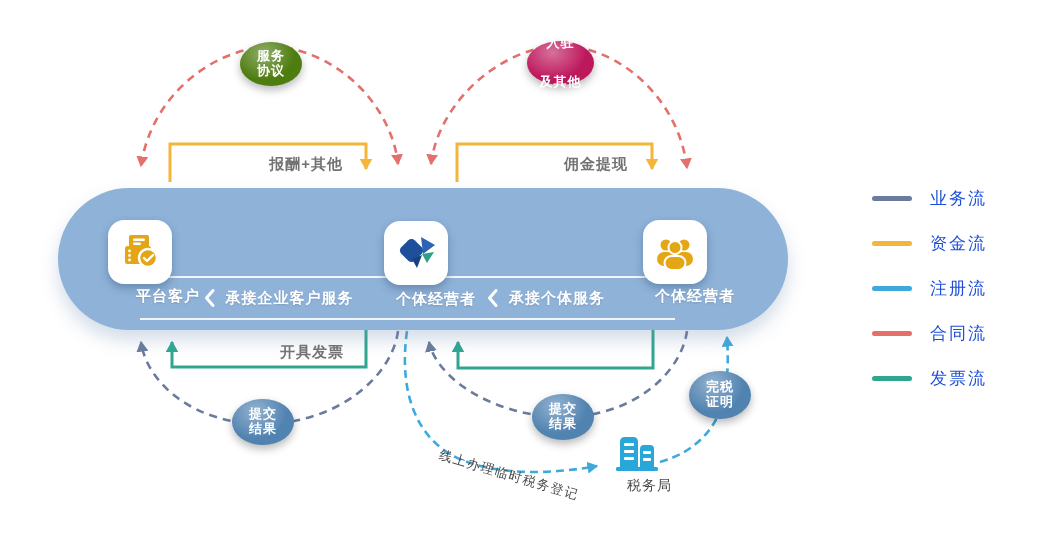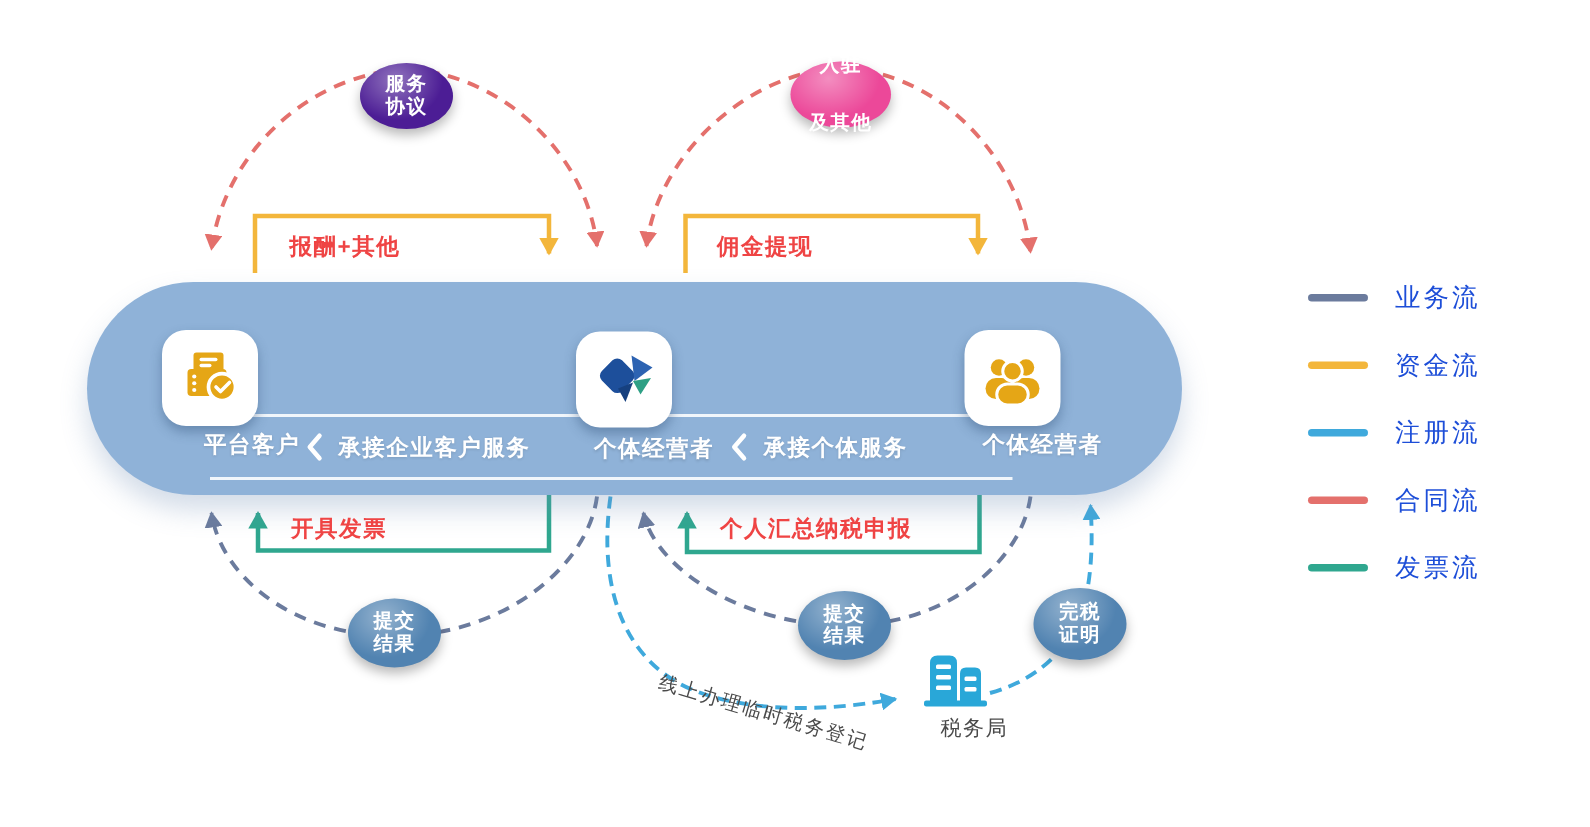--- a/index.html
+++ b/index.html
@@ -20,21 +20,21 @@
   .entity-label{position:absolute;width:120px;text-align:right;color:#ffffff;font-weight:700;font-size:15px;
         letter-spacing:1px;z-index:4;text-shadow:0 1px 2px rgba(0,0,0,.15);}
 
   .bubble{position:absolute;border-radius:50%;z-index:5;display:flex;flex-direction:column;align-items:center;
         justify-content:center;color:#ffffff;font-weight:700;font-size:13px;line-height:1.15;letter-spacing:1px;
         box-shadow:0 4px 8px rgba(0,0,0,.28);}
   .bubble::before{content:'';position:absolute;inset:0;border-radius:50%;
         background:radial-gradient(ellipse at 38% 26%,rgba(255,255,255,.38),rgba(255,255,255,0) 58%);}
   .bubble span{position:relative;}
 
-  .bracket-label{position:absolute;width:150px;text-align:left;font-size:15px;font-weight:700;color:#ef4444;z-index:3;letter-spacing:1px;}
+  .bracket-label{position:absolute;width:150px;text-align:right;font-size:15px;font-weight:700;color:#737373;z-index:3;letter-spacing:1px;}
   .small-label{position:absolute;text-align:right;font-size:14px;color:#4a4a4a;z-index:3;letter-spacing:1px;}
   .rotated-label{position:absolute;left:442px;top:446px;font-size:13px;color:#4a4a4a;z-index:3;letter-spacing:1.5px;
         transform:rotate(16.5deg);transform-origin:0 0;white-space:nowrap;}
 
   .legend{position:absolute;left:872px;top:176px;z-index:2;}
   .legend-row{display:flex;align-items:center;height:45px;}
   .legend-swatch{width:40px;height:5px;border-radius:3px;margin-right:18px;}
   .legend-label{font-size:17px;color:#1d4ed8;letter-spacing:2px;}
 
   .building{position:absolute;left:612px;top:434px;z-index:3;}
@@ -135,46 +135,45 @@
         <circle cx="22" cy="17.5" r="6.5" stroke="#ffffff" stroke-width="2"></circle>
         <rect x="11.5" y="26" width="21" height="14" rx="7" stroke="#ffffff" stroke-width="2"></rect>
       </g>
     </svg>
   </div>
 
   <div class="entity-label" style="left:80px;top:287px;">平台客户</div>
   <div class="entity-label" style="left:356px;top:290px;">个体经营者</div>
   <div class="entity-label" style="left:615px;top:287px;">个体经营者</div>
 
-  <div class="bubble" style="left: 240px; top: 42px; width: 62px; height: 44px; background-color: #4c1d95; font-family: Liberation Serif, serif;">
+  <div class="bubble" style="left: 240px; top: 42px; width: 62px; height: 44px; background-color: #4d7c0f; font-family: Liberation Serif, serif;">
     <span>服务</span>
     <span>协议</span>
   </div>
-  <div class="bubble" style="left: 527px; top: 41px; width: 67px; height: 44px; background-color: #ec4899; gap: 24px;">
+  <div class="bubble" style="left: 527px; top: 41px; width: 67px; height: 44px; background-color: #be185d; gap: 24px;">
     <span>入驻</span>
     <span>及其他</span>
   </div>
 
   <div class="bubble" style="left: 232px; top: 399px; width: 62px; height: 46px; background-color: rgb(81, 131, 177);">
     <span>提交</span>
     <span>结果</span>
   </div>
   <div class="bubble" style="left: 532px; top: 394px; width: 62px; height: 46px; background-color: rgb(81, 131, 177);">
     <span>提交</span>
     <span>结果</span>
   </div>
-  <div class="bubble" style="left: 689px; top: 392px; width: 62px; height: 48px; background-color: rgb(81, 131, 177); text-align: center;">
+  <div class="bubble" style="left: 689px; top: 371px; width: 62px; height: 48px; background-color: rgb(81, 131, 177); text-align: center;">
     <span>完税</span>
     <span>证明</span>
   </div>
 
   <div class="bracket-label" style="left:193px;top:155px;">报酬+其他</div>
   <div class="bracket-label" style="left:478px;top:155px;">佣金提现</div>
   <div class="bracket-label" style="left:194px;top:343px;">开具发票</div>
-  <div class="bracket-label" style="left:480px;top:343px;">个人汇总纳税申报</div>
 
   <div class="rotated-label">线上办理临时税务登记</div>
 
   <div class="building">
     <svg width="48" height="40" viewBox="0 0 48 40">
       <g fill="#29a7d8">
         <path d="M8 34 L8 8 Q8 3 13 3 L21 3 Q26 3 26 8 L26 34 Z"></path>
         <path d="M28 34 L28 15 Q28 11 32 11 L38 11 Q42 11 42 15 L42 34 Z"></path>
         <rect x="4" y="33" width="42" height="4" rx="1.5"></rect>
       </g>

